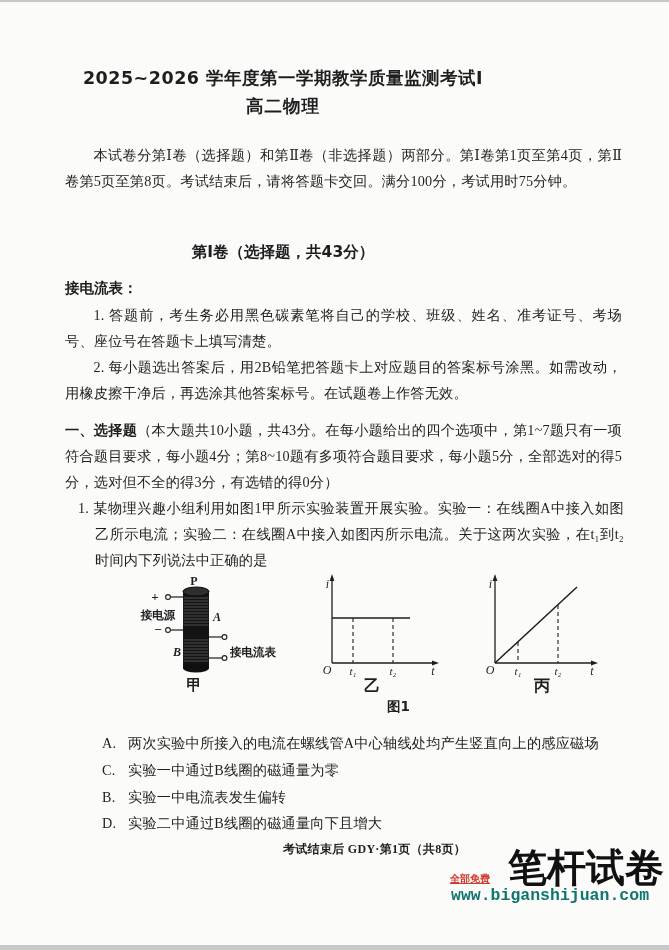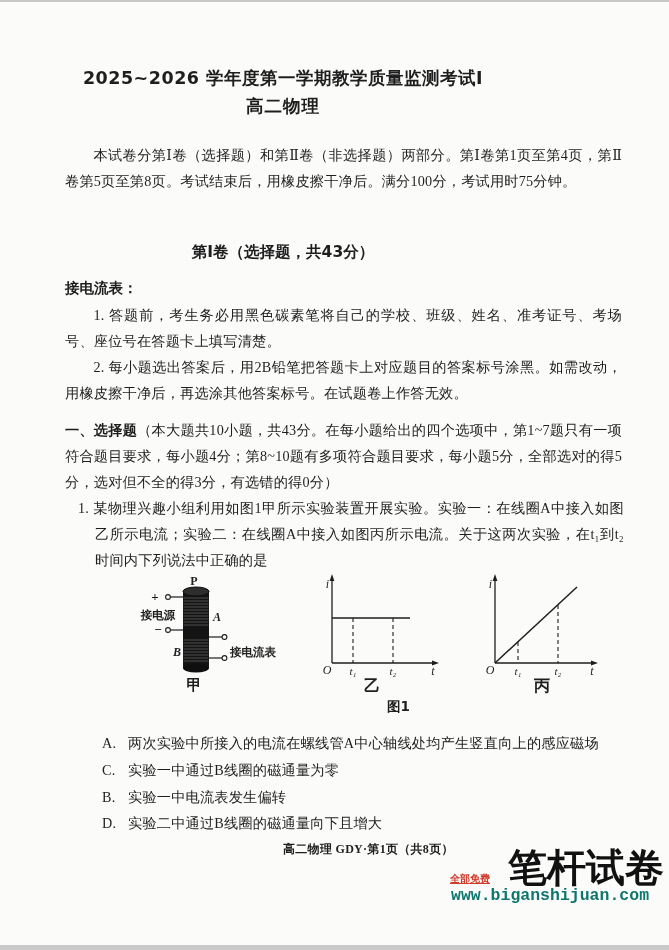--- a/index.html
+++ b/index.html
@@ -43,21 +43,21 @@
 </style>
 </head>
 <body>
 
 <div class="edge-top"></div>
 
 <div class="abs center-line heading title1">2025~2026 学年度第一学期教学质量监测考试Ⅰ</div>
 <div class="abs center-line heading title2">高二物理</div>
 
 <div class="abs col bodytext" style="top:142px">
-  <p class="indent2">本试卷分第Ⅰ卷（选择题）和第Ⅱ卷（非选择题）两部分。第Ⅰ卷第1页至第4页，第Ⅱ卷第5页至第8页。考试结束后，用橡皮擦干净后。满分100分，考试用时75分钟。</p>
+  <p class="indent2">本试卷分第Ⅰ卷（选择题）和第Ⅱ卷（非选择题）两部分。第Ⅰ卷第1页至第4页，第Ⅱ卷第5页至第8页。考试结束后，请将答题卡交回。满分100分，考试用时75分钟。</p>
 </div>
 
 <div class="abs center-line heading sec1">第Ⅰ卷（选择题，共43分）</div>
 
 <div class="abs heading notes-h" style="font-size:14.5px">接电流表：</div>
 
 <div class="abs col bodytext notes">
   <p class="indent2">1. 答题前，考生务必用黑色碳素笔将自己的学校、班级、姓名、准考证号、考场号、座位号在答题卡上填写清楚。</p>
   <p class="indent2">2. 每小题选出答案后，用2B铅笔把答题卡上对应题目的答案标号涂黑。如需改动，用橡皮擦干净后，再选涂其他答案标号。在试题卷上作答无效。</p>
 </div>
@@ -164,19 +164,19 @@
 
 <div class="abs heading figcap">图1</div>
 
 <div class="abs opts">
   <div class="opt-row"><span class="opt-letter">A.</span><span>两次实验中所接入的电流在螺线管A中心轴线处均产生竖直向上的感应磁场</span></div>
   <div class="opt-row"><span class="opt-letter">C.</span><span>实验一中通过B线圈的磁通量为零</span></div>
   <div class="opt-row"><span class="opt-letter">B.</span><span>实验一中电流表发生偏转</span></div>
   <div class="opt-row"><span class="opt-letter">D.</span><span>实验二中通过B线圈的磁通量向下且增大</span></div>
 </div>
 
-<div class="abs footer">高二物理 GDY·第1页（共8页）</div>
+<div class="abs footer">考试结束后 GDY·第1页（共8页）</div>
 
 <div class="abs wm-free">全部免费</div>
 <div class="abs wm-brand">笔杆试卷</div>
 <div class="abs wm-url">www.biganshijuan.com</div>
 
 <div class="edge-bottom"></div>
 
 </body></html>

